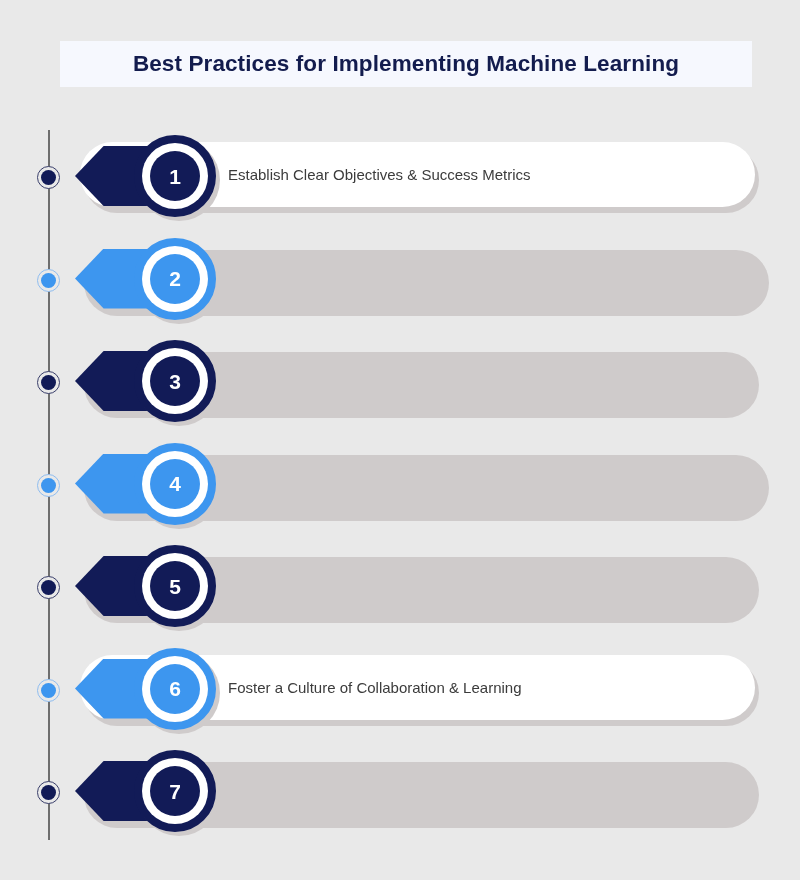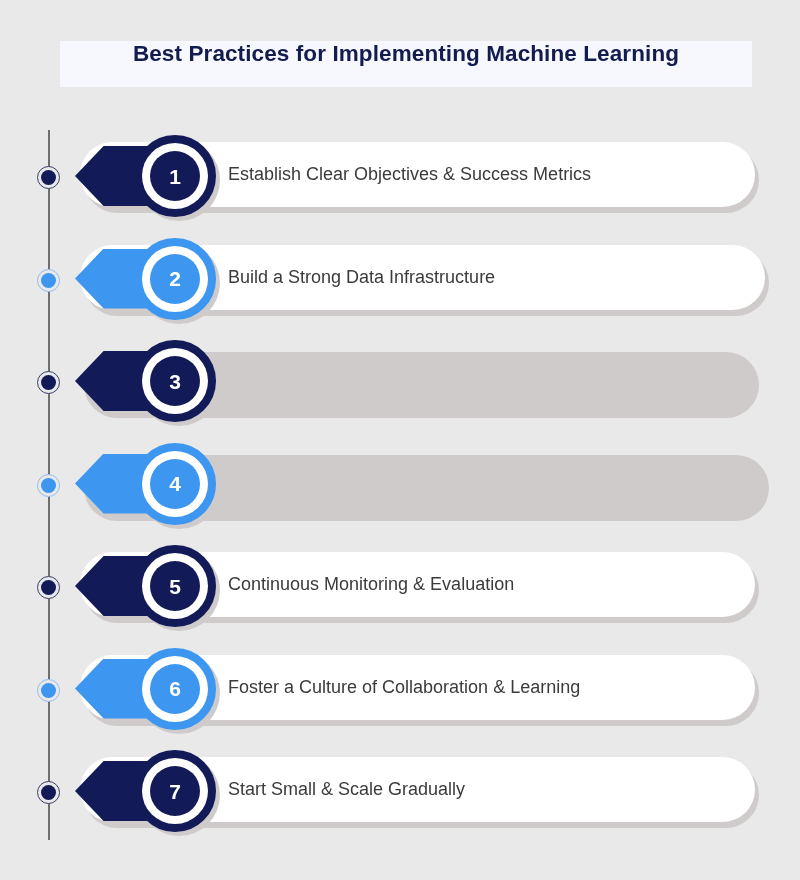--- a/index.html
+++ b/index.html
@@ -17,21 +17,21 @@
 
   
   #header-banner {
     position: absolute;
     left: 60px;
     top: 41px;
     width: 692px;
     height: 46px;
     background: #f6f8fe;
     display: flex;
-    align-items: flex-start;
+    align-items: center;
     justify-content: center;
   }
   #header-title {
     font-size: 22.5px;
     font-weight: bold;
     color: #131c4e;
     letter-spacing: 0.1px;
     white-space: nowrap;
   }
 
@@ -95,21 +95,21 @@
     height: 65px;
     border-radius: 33px;
     background: #ffffff;
     display: flex;
     align-items: center;
   }
 
   .card-label {
     position: absolute;
     left: 148px;
-    font-size: 18px;
+    font-size: 15px;
     color: #3b3b3b;
     white-space: nowrap;
   }
 
   
   .arrow-shadow {
     position: absolute;
     left: 79px;
     top: 23px;
     width: 110px;
@@ -201,23 +201,20 @@
       <div class="ring-shadow"></div>
       <div class="ring"></div>
       <div class="ring-gap"></div>
       <div class="num-disc">
         <span class="num-text">1</span>
       </div>
     </div>
     <div class="row blue" style="top: 229.5px; --c: #3d96ef;">
       <div class="tl-dot"></div>
       <div class="card-shadow" style="width:685px"></div>
-      <div class="card" style="width:685px">
-        <span class="card-label">Build a Strong Data Infrastructure</span>
-      </div>
       <div class="arrow-shadow"></div>
       <div class="arrow"></div>
       <div class="ring-shadow"></div>
       <div class="ring"></div>
       <div class="ring-gap"></div>
       <div class="num-disc">
         <span class="num-text">2</span>
       </div>
     </div>
     <div class="row" style="top: 332px; --c: #121b57;">
@@ -240,23 +237,20 @@
       <div class="ring-shadow"></div>
       <div class="ring"></div>
       <div class="ring-gap"></div>
       <div class="num-disc">
         <span class="num-text">4</span>
       </div>
     </div>
     <div class="row" style="top: 537px; --c: #121b57;">
       <div class="tl-dot"></div>
       <div class="card-shadow" style="width:675px"></div>
-      <div class="card" style="width:675px">
-        <span class="card-label">Continuous Monitoring &amp; Evaluation</span>
-      </div>
       <div class="arrow-shadow"></div>
       <div class="arrow"></div>
       <div class="ring-shadow"></div>
       <div class="ring"></div>
       <div class="ring-gap"></div>
       <div class="num-disc">
         <span class="num-text">5</span>
       </div>
     </div>
     <div class="row blue" style="top: 639.5px; --c: #3d96ef;">
@@ -270,23 +264,20 @@
       <div class="ring-shadow"></div>
       <div class="ring"></div>
       <div class="ring-gap"></div>
       <div class="num-disc">
         <span class="num-text">6</span>
       </div>
     </div>
     <div class="row" style="top: 742px; --c: #121b57;">
       <div class="tl-dot"></div>
       <div class="card-shadow" style="width:675px"></div>
-      <div class="card" style="width:675px">
-        <span class="card-label">Start Small &amp; Scale Gradually</span>
-      </div>
       <div class="arrow-shadow"></div>
       <div class="arrow"></div>
       <div class="ring-shadow"></div>
       <div class="ring"></div>
       <div class="ring-gap"></div>
       <div class="num-disc">
         <span class="num-text">7</span>
       </div>
     </div>
   </div>

